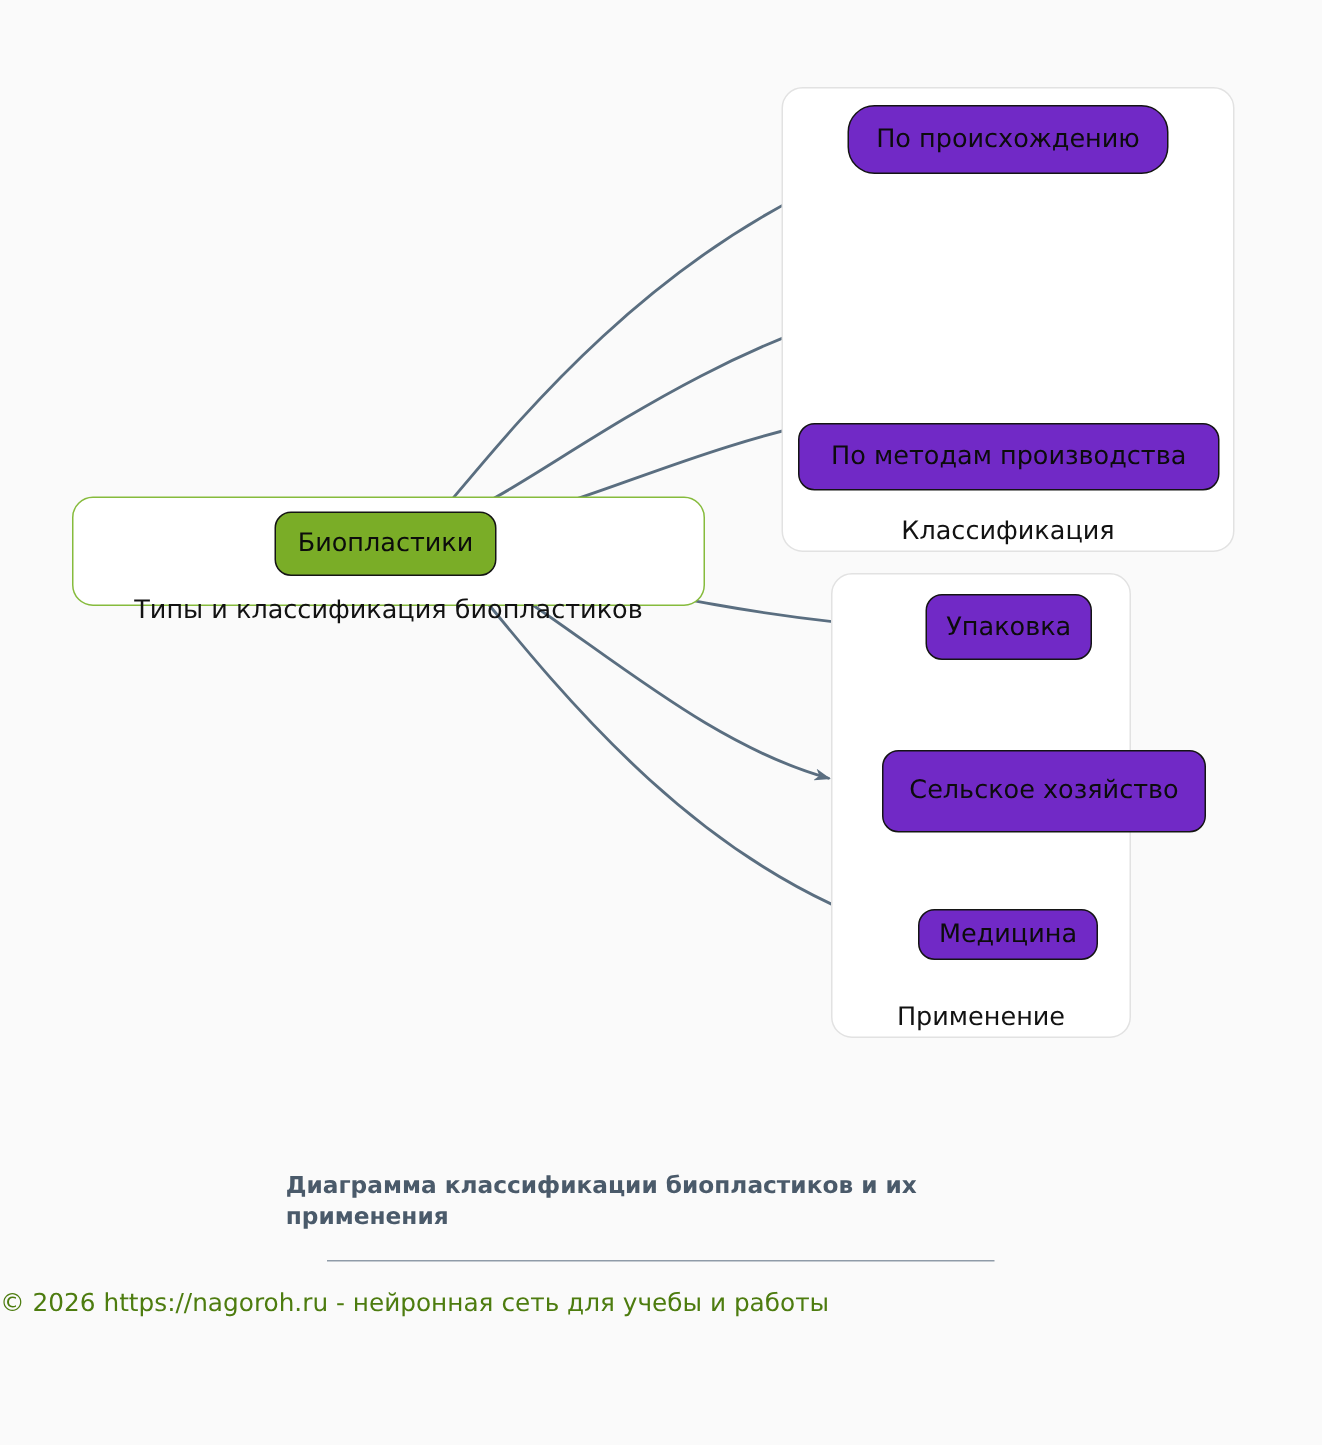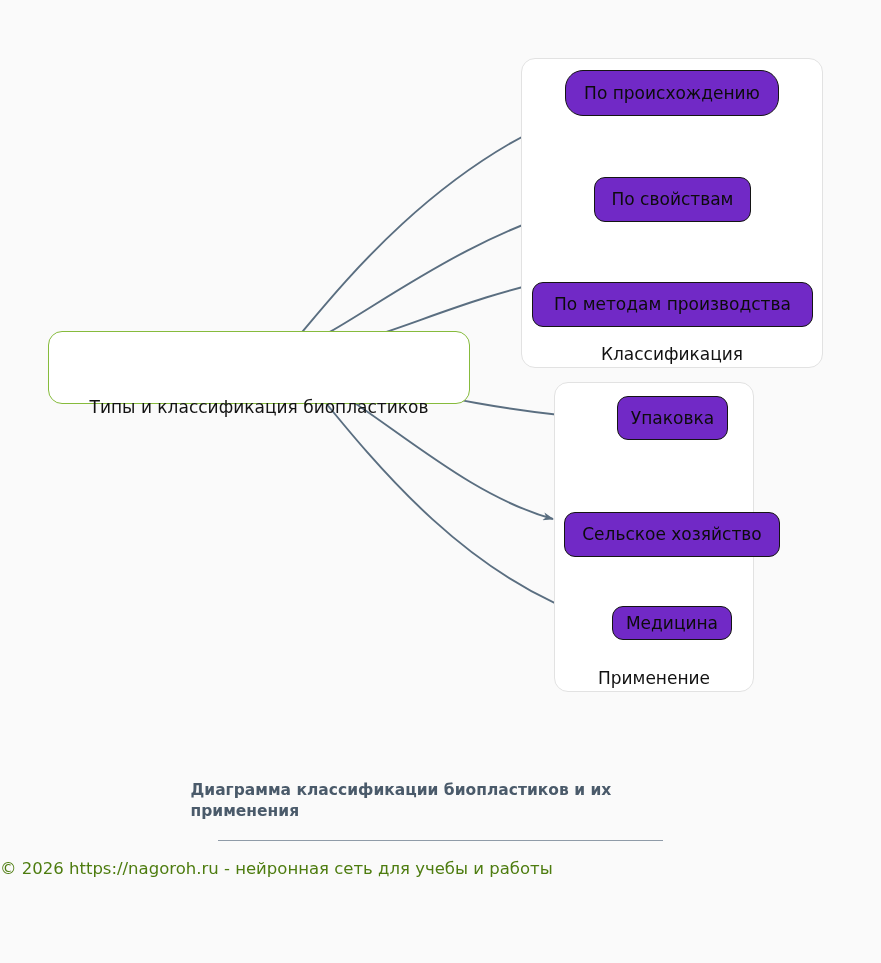--- a/index.html
+++ b/index.html
@@ -124,46 +124,46 @@
       <path d="M330,372 C420,392 500,412 606,419" marker-end="url(#arrowhead)"></path>
       <path d="M323,382 C400,430 470,496 553,519" marker-end="url(#arrowhead)"></path>
       <path d="M312,386 C380,470 470,580 601,621" marker-end="url(#arrowhead)"></path>
     </g>
   </svg>
 
   <div class="cluster cluster-green" style="left:48px; top:331px; width:422px; height:73px;">
     <div class="cluster-label" style="top:65px;">Типы и классификация биопластиков</div>
   </div>
 
+  <div class="node node-green" style="left:183px; top:341px; width:148px; height:43px;">
+    <span>Биопластики</span>
+  </div>
 
   <div class="cluster cluster-gray" style="left:521px; top:58px; width:302px; height:310px;padding-left:28px;">
     <div class="cluster-label" style="top:285px;">Классификация</div>
   </div>
 
   <div class="node node-purple" style="left:565px; top:70px; width:214px; height:46px;border-radius:18px;">
     <span>По происхождению</span>
   </div>
 
-  <div class="node node-purple" style="left:594px; top:177px; width:157px; height:45px;">
-    <span>По свойствам</span>
-  </div>
 
   <div class="node node-purple" style="left:532px; top:282px; width:281px; height:45px;">
     <span>По методам производства</span>
   </div>
 
   <div class="cluster cluster-gray" style="left:554px; top:382px; width:200px; height:310px;">
     <div class="cluster-label" style="top:285px;">Применение</div>
   </div>
 
   <div class="node node-purple" style="left:617px; top:396px; width:111px; height:44px;">
     <span>Упаковка</span>
   </div>
 
-  <div class="node node-purple" style="left:564px; top:500px; width:216px; height:45px;margin-top:12px;">
+  <div class="node node-purple" style="left:588px; top:500px; width:216px; height:55px;">
     <span>Сельское хозяйство</span>
   </div>
 
   <div class="node node-purple" style="left:612px; top:606px; width:120px; height:34px;">
     <span>Медицина</span>
   </div>
 
 </div>
 
 <div id="footer">

